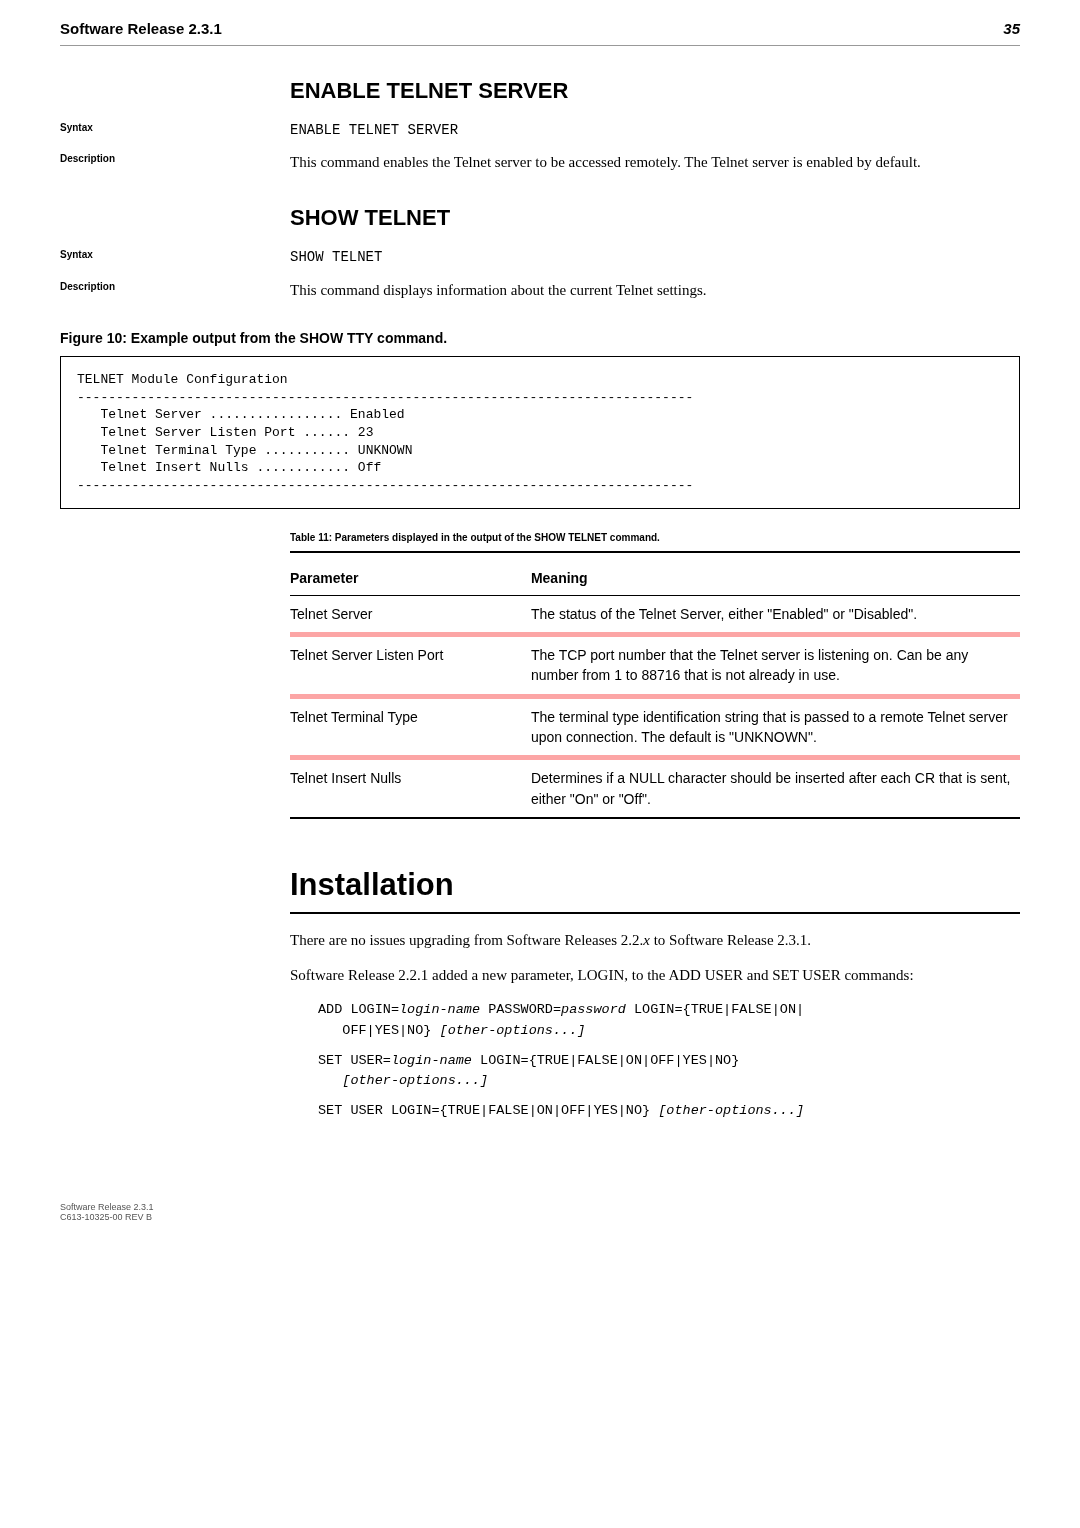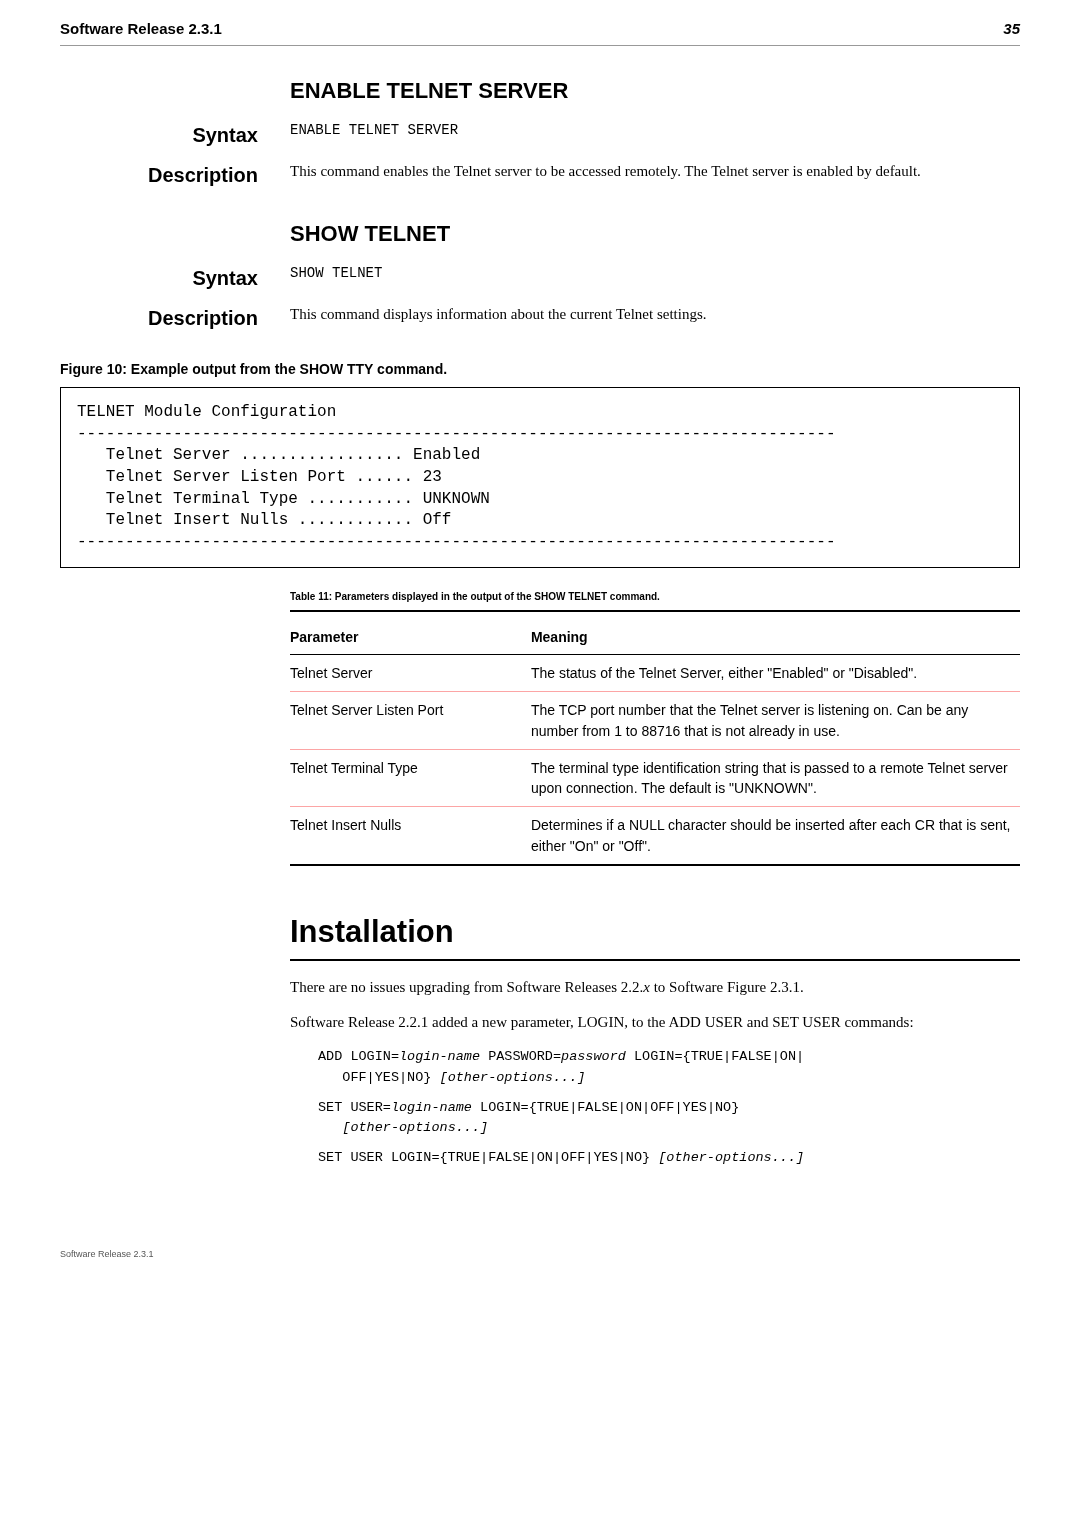--- a/index.html
+++ b/index.html
@@ -28,23 +28,22 @@
     margin-top: 30px;
     margin-bottom: 14px;
   }
   .label-col {
     display: flex;
     align-items: flex-start;
     margin-top: 12px;
   }
   .label-col .label {
     width: 230px;
-    text-align: right;
-    font-weight: bold;
-    font-size: 20px;
+    font-weight: bold;
+    font-size: 10px;
     padding-right: 32px;
     flex-shrink: 0;
   }
   .label-col .value {
     flex: 1;
     font-size: 15px;
     font-family: Georgia, 'Times New Roman', serif;
   }
   .label-col .value.mono {
     font-family: "Courier New", monospace;
@@ -53,21 +52,21 @@
   .fig-caption {
     font-weight: bold;
     font-size: 14px;
     margin-top: 28px;
     margin-bottom: 8px;
   }
   .code-box {
     border: 1px solid #000;
     padding: 14px 16px;
     font-family: "Courier New", monospace;
-    font-size: 16px;
+    font-size: 13px;
     white-space: pre;
     margin-bottom: 22px;
     line-height: 1.35;
   }
   .table-caption {
     font-weight: bold;
     font-size: 10px;
     margin-top: 10px;
     margin-bottom: 6px;
   }
@@ -77,21 +76,21 @@
     font-size: 14px;
   }
   table.param-table thead th {
     text-align: left;
     border-top: 2px solid #000;
     border-bottom: 1px solid #000;
     padding: 16px 8px 6px 0;
     font-weight: bold;
   }
   table.param-table tbody td {
-    border-bottom: 1px solid #fca5a5;
+    border-bottom: 5px solid #fca5a5;
     padding: 8px 8px 8px 0;
     vertical-align: top;
     line-height: 1.45;
   }
   table.param-table tbody tr:last-child td {
     border-bottom: 2px solid #000;
   }
   table.param-table td:first-child,
   table.param-table th:first-child { width: 33%; }
   h1.install-heading {
@@ -189,28 +188,29 @@
       </tr>
       <tr>
         <td>Telnet Insert Nulls</td>
         <td>Determines if a NULL character should be inserted after each CR that is sent, either "On" or "Off".</td>
       </tr>
     </tbody>
   </table>
 
   <h1 class="install-heading">Installation</h1>
 
-  <p class="body-text"><span>There are no issues upgrading from Software Releases 2.2.</span><i>x</i><span> to Software Figure 2.3.1.</span></p>
+  <p class="body-text"><span>There are no issues upgrading from Software Releases 2.2.</span><i>x</i><span> to Software Release 2.3.1.</span></p>
 
   <p class="body-text">Software Release 2.2.1 added a new parameter, LOGIN, to the ADD USER and SET USER commands:</p>
 
   <div class="cmd-block"><span>ADD LOGIN=</span><span class="ital">login-name</span><span> PASSWORD=</span><span class="ital">password</span><span> LOGIN={TRUE|FALSE|ON|
    OFF|YES|NO} </span><span class="ital">[other-options...]</span></div>
 
   <div class="cmd-block"><span>SET USER=</span><span class="ital">login-name</span><span> LOGIN={TRUE|FALSE|ON|OFF|YES|NO} 
    </span><span class="ital">[other-options...]</span></div>
 
   <div class="cmd-block"><span>SET USER LOGIN={TRUE|FALSE|ON|OFF|YES|NO} </span><span class="ital">[other-options...]</span></div>
 </div>
 
 <div class="footer">
   <div>Software Release 2.3.1</div>
+  <div>C613-10325-00 REV B</div>
 </div>
 
 </body></html>

